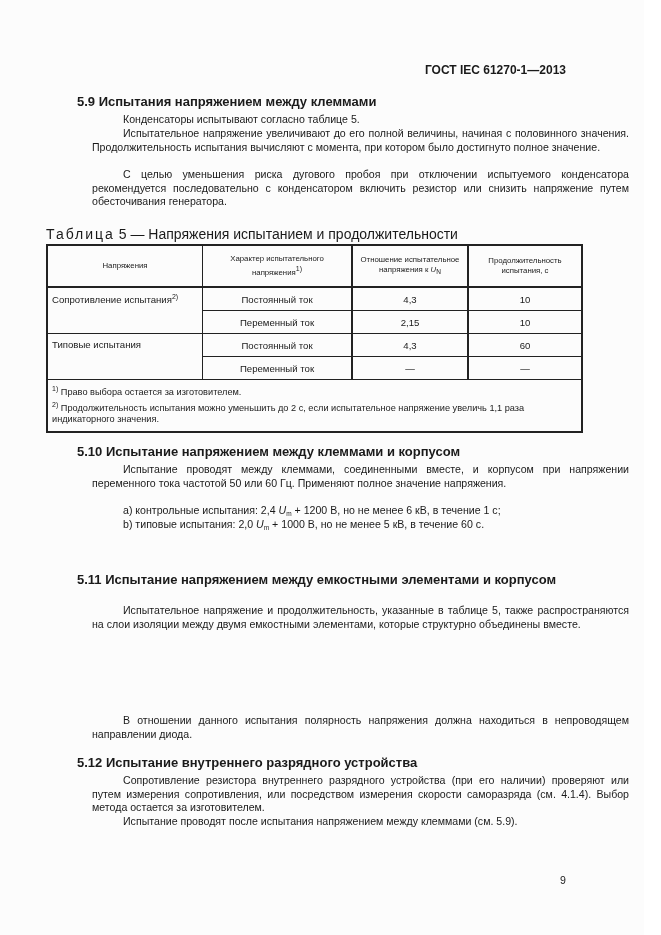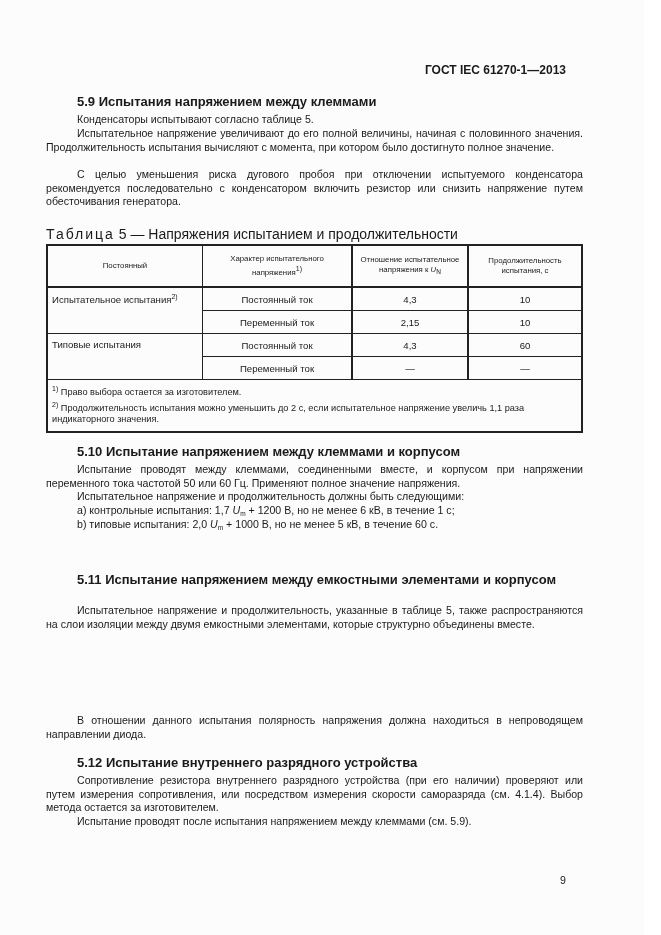--- a/index.html
+++ b/index.html
@@ -1,21 +1,21 @@
 <!DOCTYPE html>
 <html><head>
 <meta charset="utf-8">
 <style>
   html,body{margin:0;padding:0;background:#fff;}
   body{width:661px;height:935px;position:relative;overflow:hidden;font-family:"Liberation Sans",sans-serif;color:#1a1a1a;}
   .page{position:absolute;left:0;top:0;width:644px;height:935px;background:#fcfcfc;}
   .hdr{position:absolute;right:78px;top:63px;font-size:12px;font-weight:bold;}
   .h{position:absolute;left:77px;font-size:13px;font-weight:bold;white-space:nowrap;}
   .p{position:absolute;left:46px;width:537px;font-size:10.6px;line-height:13.6px;text-align:justify;}
-  .ind{text-indent:31px;}
+  .ind{text-indent:31px;margin-left:46px;}
   .cap{position:absolute;left:46px;top:226px;font-size:14px;}
   .cap .sp{letter-spacing:2px;}
   table{position:absolute;left:46px;top:244px;width:537px;border-collapse:collapse;font-size:9.6px;}
   td,th{border:1px solid #222;text-align:center;vertical-align:middle;padding:0 4px;font-weight:normal;}
   th{font-size:7.8px;line-height:10.5px;height:40px;}
   table{border:2px solid #222;}
   .thick-top td{border-top:2px solid #222;}
   .thick-r{border-right:2px solid #222 !important;}
   td{height:22px;}
   td.left{text-align:left;vertical-align:top;padding-top:5px;}
@@ -33,27 +33,27 @@
   <div class="h" style="top:94px">5.9  Испытания напряжением между клеммами</div>
   <div class="p ind" style="top:113px">Конденсаторы испытывают согласно таблице 5.</div>
   <div class="p ind" style="top:168px">С целью уменьшения риска дугового пробоя при отключении испытуемого конденсатора рекомендуется последовательно с конденсатором включить резистор или снизить напряжение путем обесточивания генератора.</div>
   <div class="p ind" style="top:127px">Испытательное напряжение увеличивают до его полной величины, начиная с половинного значения. Продолжительность испытания вычисляют с момента, при котором было достигнуто полное значение.</div>
 
   <div class="cap"><span class="sp">Таблица</span><span> 5 — Напряжения испытанием и продолжительности</span></div>
 
   <table>
     <tbody>
         <tr>
-      <th style="width:146px"><span>Постоянный</span></th>
+      <th style="width:146px"><span>Напряжения</span></th>
       <th class="thick-r" style="width:140px"><span>Характер испытательного напряжения</span><sup>1)</sup></th>
       <th class="thick-r" style="width:106px"><span>Отношение испытательное напряжения к </span><i>U</i><span class="sub">N</span></th>
       <th><span>Продолжительность испытания, с</span></th>
     </tr>
     <tr class="thick-top">
-      <td class="left" rowspan="2"><span>Испытательное испытания</span><sup>2)</sup></td>
+      <td class="left" rowspan="2"><span>Сопротивление испытания</span><sup>2)</sup></td>
       <td class="thick-r">Постоянный ток</td>
       <td class="thick-r">4,3</td>
       <td>10</td>
     </tr>
     <tr>
       <td class="thick-r">Переменный ток</td>
       <td class="thick-r">2,15</td>
       <td>10</td>
     </tr>
     <tr>
@@ -71,22 +71,21 @@
       <td class="fn" colspan="4">
         <div><sup>1)</sup><span> Право выбора остается за изготовителем.</span></div>
         <div><sup>2)</sup><span> Продолжительность испытания можно уменьшить до 2 с, если испытательное напряжение увеличь 1,1 раза индикаторного значения.</span></div>
       </td>
     </tr>
   </tbody>
     </table>
 
   <div class="h" style="top:444px">5.10  Испытание напряжением между клеммами и корпусом</div>
   <div class="p ind" style="top:463px">Испытание проводят между клеммами, соединенными вместе, и корпусом при напряжении переменного тока частотой 50 или 60 Гц. Применяют полное значение напряжения.</div>
-  <div class="p ind" style="top:490px">Испытательное напряжение и продолжительность должны быть следующими:</div>
-  <div class="p ind" style="top:504px"><span>a)  контрольные испытания: 1,7 </span><i>U</i><span class="sub">m</span><span> + 1200 В, но не менее 6 кВ, в течение 1 с;</span></div>
+  <div class="p ind" style="top:504px"><span>a)  контрольные испытания: 2,4 </span><i>U</i><span class="sub">m</span><span> + 1200 В, но не менее 6 кВ, в течение 1 с;</span></div>
   <div class="p ind" style="top:518px"><span>b)  типовые испытания: 2,0 </span><i>U</i><span class="sub">m</span><span> + 1000 В, но не менее 5 кВ, в течение 60 с.</span></div>
 
   <div class="h" style="top:572px">5.11  Испытание напряжением между емкостными элементами и корпусом</div>
   <div class="p ind" style="top:604px">Испытательное напряжение и продолжительность, указанные в таблице 5, также распространяются на слои изоляции между двумя емкостными элементами, которые структурно объединены вместе.</div>
   <div class="p ind" style="top:714px">В отношении данного испытания полярность напряжения должна находиться в непроводящем направлении диода.</div>
 
   <div class="h" style="top:755px">5.12  Испытание внутреннего разрядного устройства</div>
   <div class="p ind" style="top:774px">Сопротивление резистора внутреннего разрядного устройства (при его наличии) проверяют или путем измерения сопротивления, или посредством измерения скорости саморазряда (см. 4.1.4). Выбор метода остается за изготовителем.</div>
   <div class="p ind" style="top:815px">Испытание проводят после испытания напряжением между клеммами (см. 5.9).</div>
 

